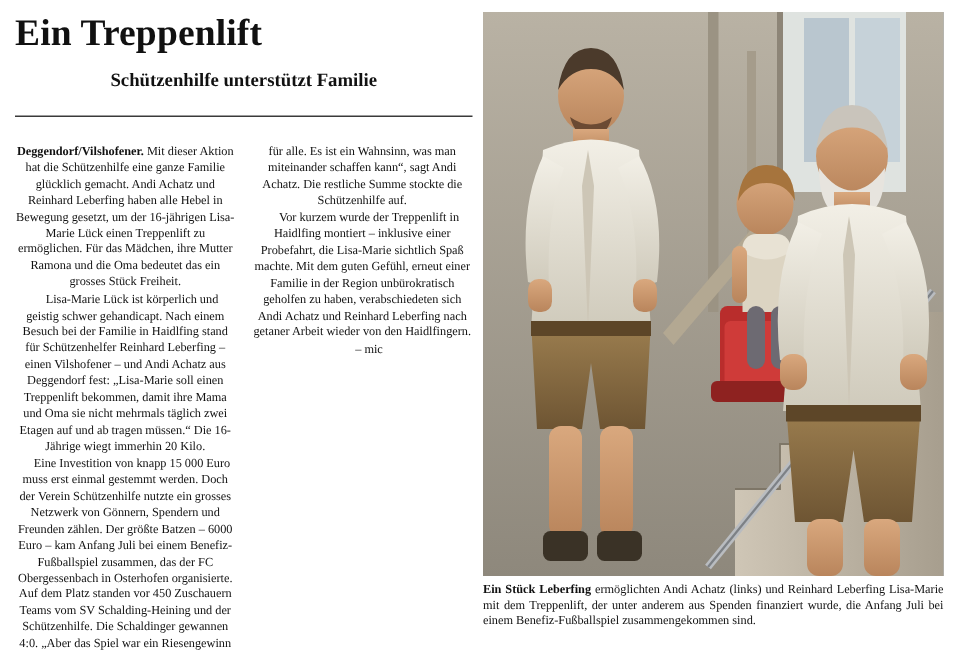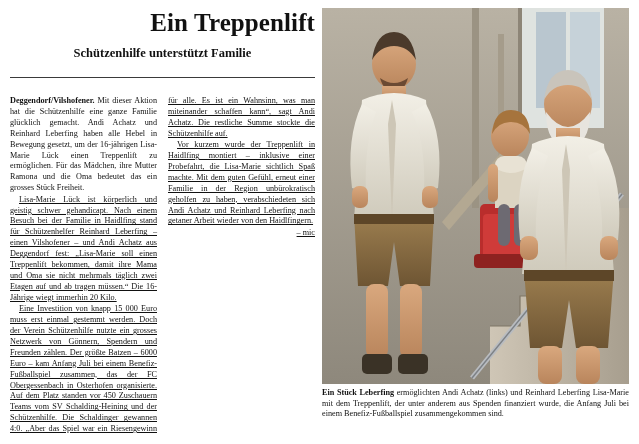--- a/index.html
+++ b/index.html
@@ -24,21 +24,21 @@
 
   
   .head-wrap {
     width: 305px;
   }
   .headline {
     font-family: "Liberation Serif", serif;
     font-size: 25px;
     line-height: 1.06;
     font-weight: bold;
-    text-align: right;
+    text-align: left;
     margin: 2px 0 0 0;
     letter-spacing: 0.1px;
   }
   .subhead {
     font-size: 12.5px;
     font-weight: bold;
     text-align: center;
     margin-top: 9px;
     margin-bottom: 16px;
   }
@@ -82,27 +82,27 @@
     column-gap: 11px;
     column-fill: auto;
     font-size: 8.2px;
     line-height: 1.33;
     text-align: justify;
     hyphens: auto;
   }
   .cols p {
     margin: 0 0 0 0;
     text-indent: 9px;
+    text-align: center;
   }
   .cols p.first {
     text-indent: 0;
   }
   .cols p + p {
     margin-top: 0.5px;
-    text-decoration: underline;
   }
   .dateline {
     font-weight: bold;
   }
   .byline {
     text-align: right;
   }
 </style>
 </head>
 <body>

